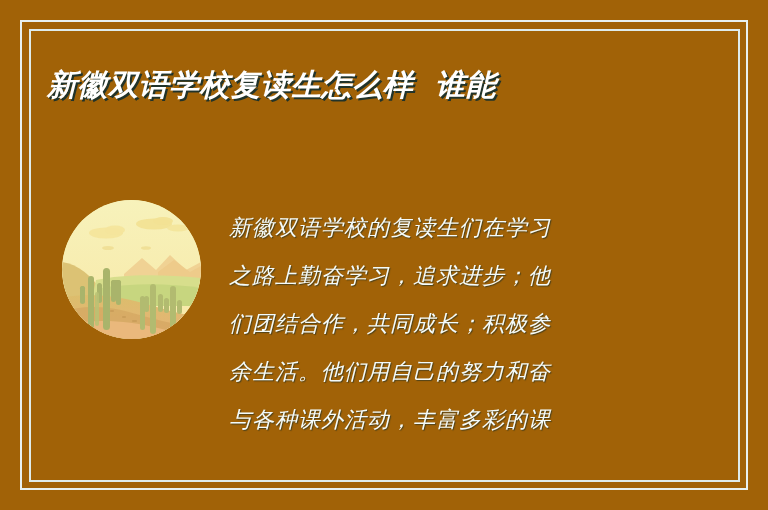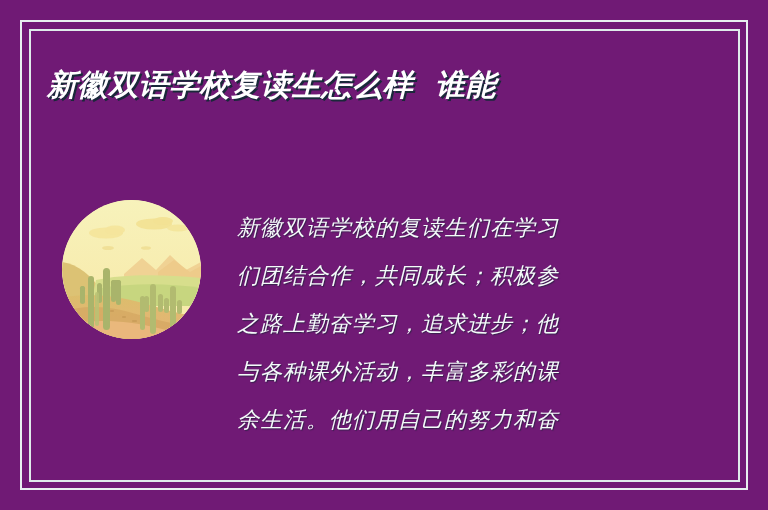--- a/index.html
+++ b/index.html
@@ -8,21 +8,21 @@
     background: #0f3034;
   }
   body {
     font-family: "Liberation Sans", sans-serif;
   }
 
   .poster {
     position: relative;
     width: 768px;
     height: 510px;
-    background: #701a75;
+    background: #a16207;
     overflow: hidden;
   }
 
   
   .frame-outer {
     position: absolute;
     left: 20px;
     top: 20px;
     width: 728px;
     height: 470px;
@@ -88,21 +88,20 @@
     font-size: 22px;
     line-height: 48px;
     font-style: italic;
     letter-spacing: 1px;
     font-family: "DejaVu Serif", "Liberation Serif", serif;
     text-shadow: 1px 1px 1px rgba(9,40,44,0.55);
   }
   .body-line {
     display: block;
     white-space: pre;
-    margin-left: 8px;
   }
 </style>
 </head>
 <body>
 
 <div class="poster">
 
   <div class="frame-outer"></div>
   <div class="frame-inner"></div>
 
@@ -179,19 +178,19 @@
           <rect x="60" y="116" width="4" height="2" rx="1"></rect>
           <rect x="70" y="120" width="5" height="2" rx="1"></rect>
           <rect x="48" y="110" width="4" height="2" rx="1"></rect>
         </g>
       </g>
     </svg>
   </div>
 
   <div class="body-copy">
     <span class="body-line">新徽双语学校的复读生们在学习</span>
+    <span class="body-line">之路上勤奋学习，追求进步；他</span>
     <span class="body-line">们团结合作，共同成长；积极参</span>
-    <span class="body-line">之路上勤奋学习，追求进步；他</span>
+    <span class="body-line">余生活。他们用自己的努力和奋</span>
     <span class="body-line">与各种课外活动，丰富多彩的课</span>
-    <span class="body-line">余生活。他们用自己的努力和奋</span>
   </div>
 
 </div>
 
 </body></html>

